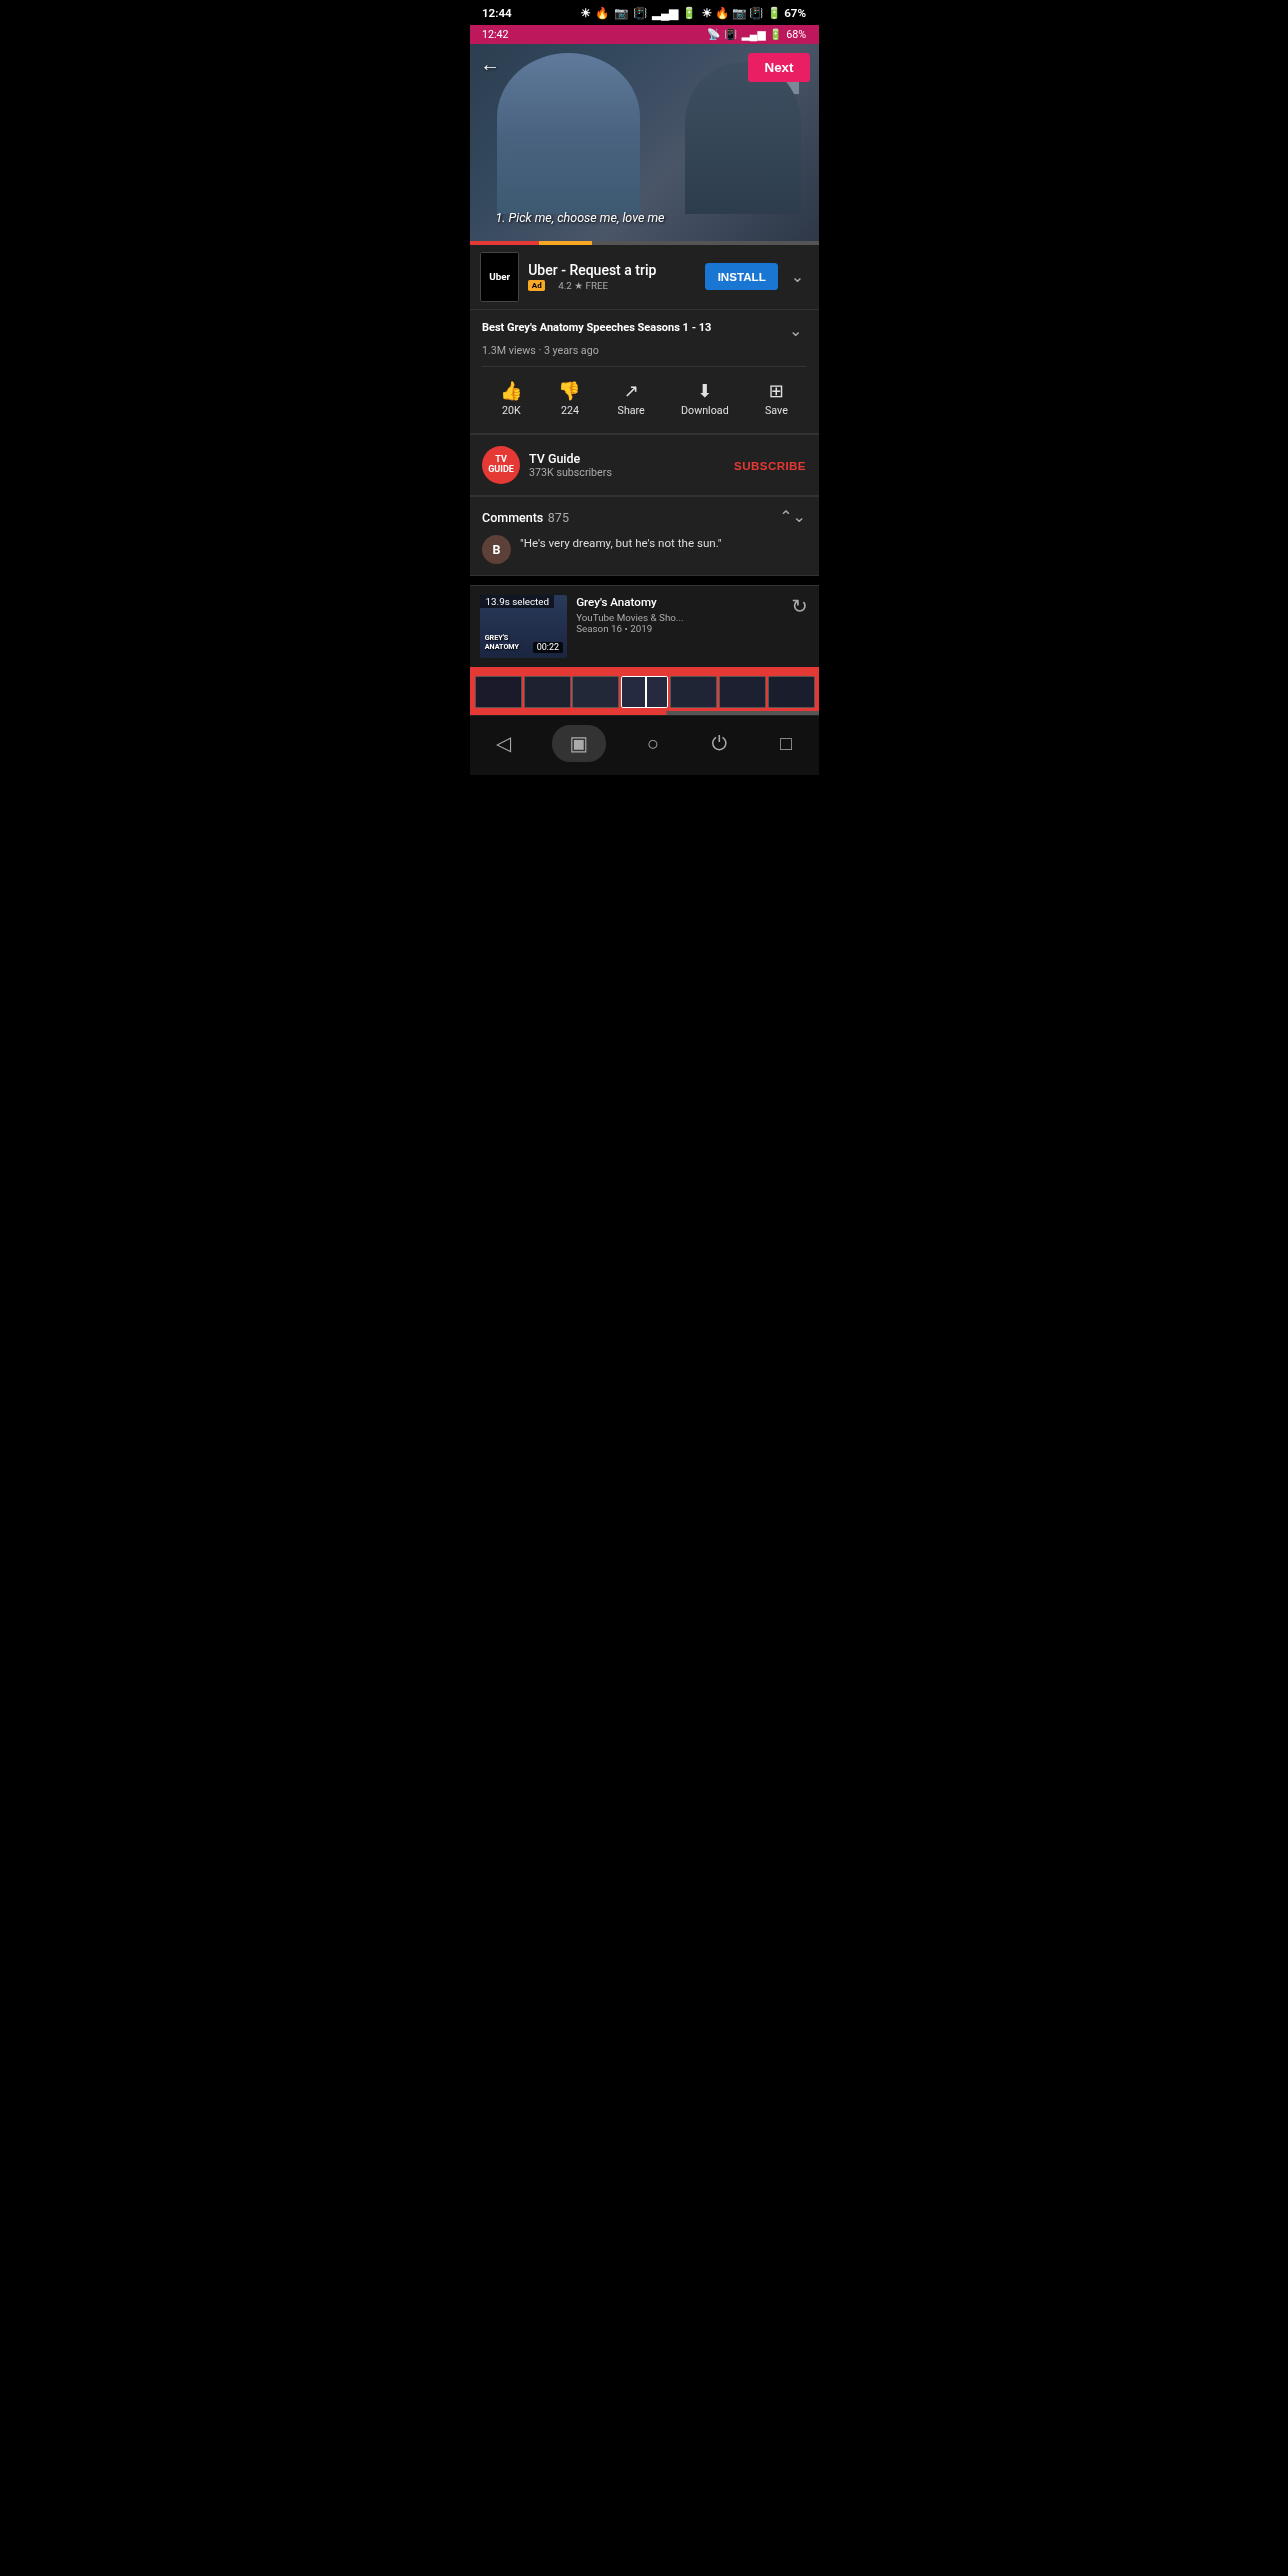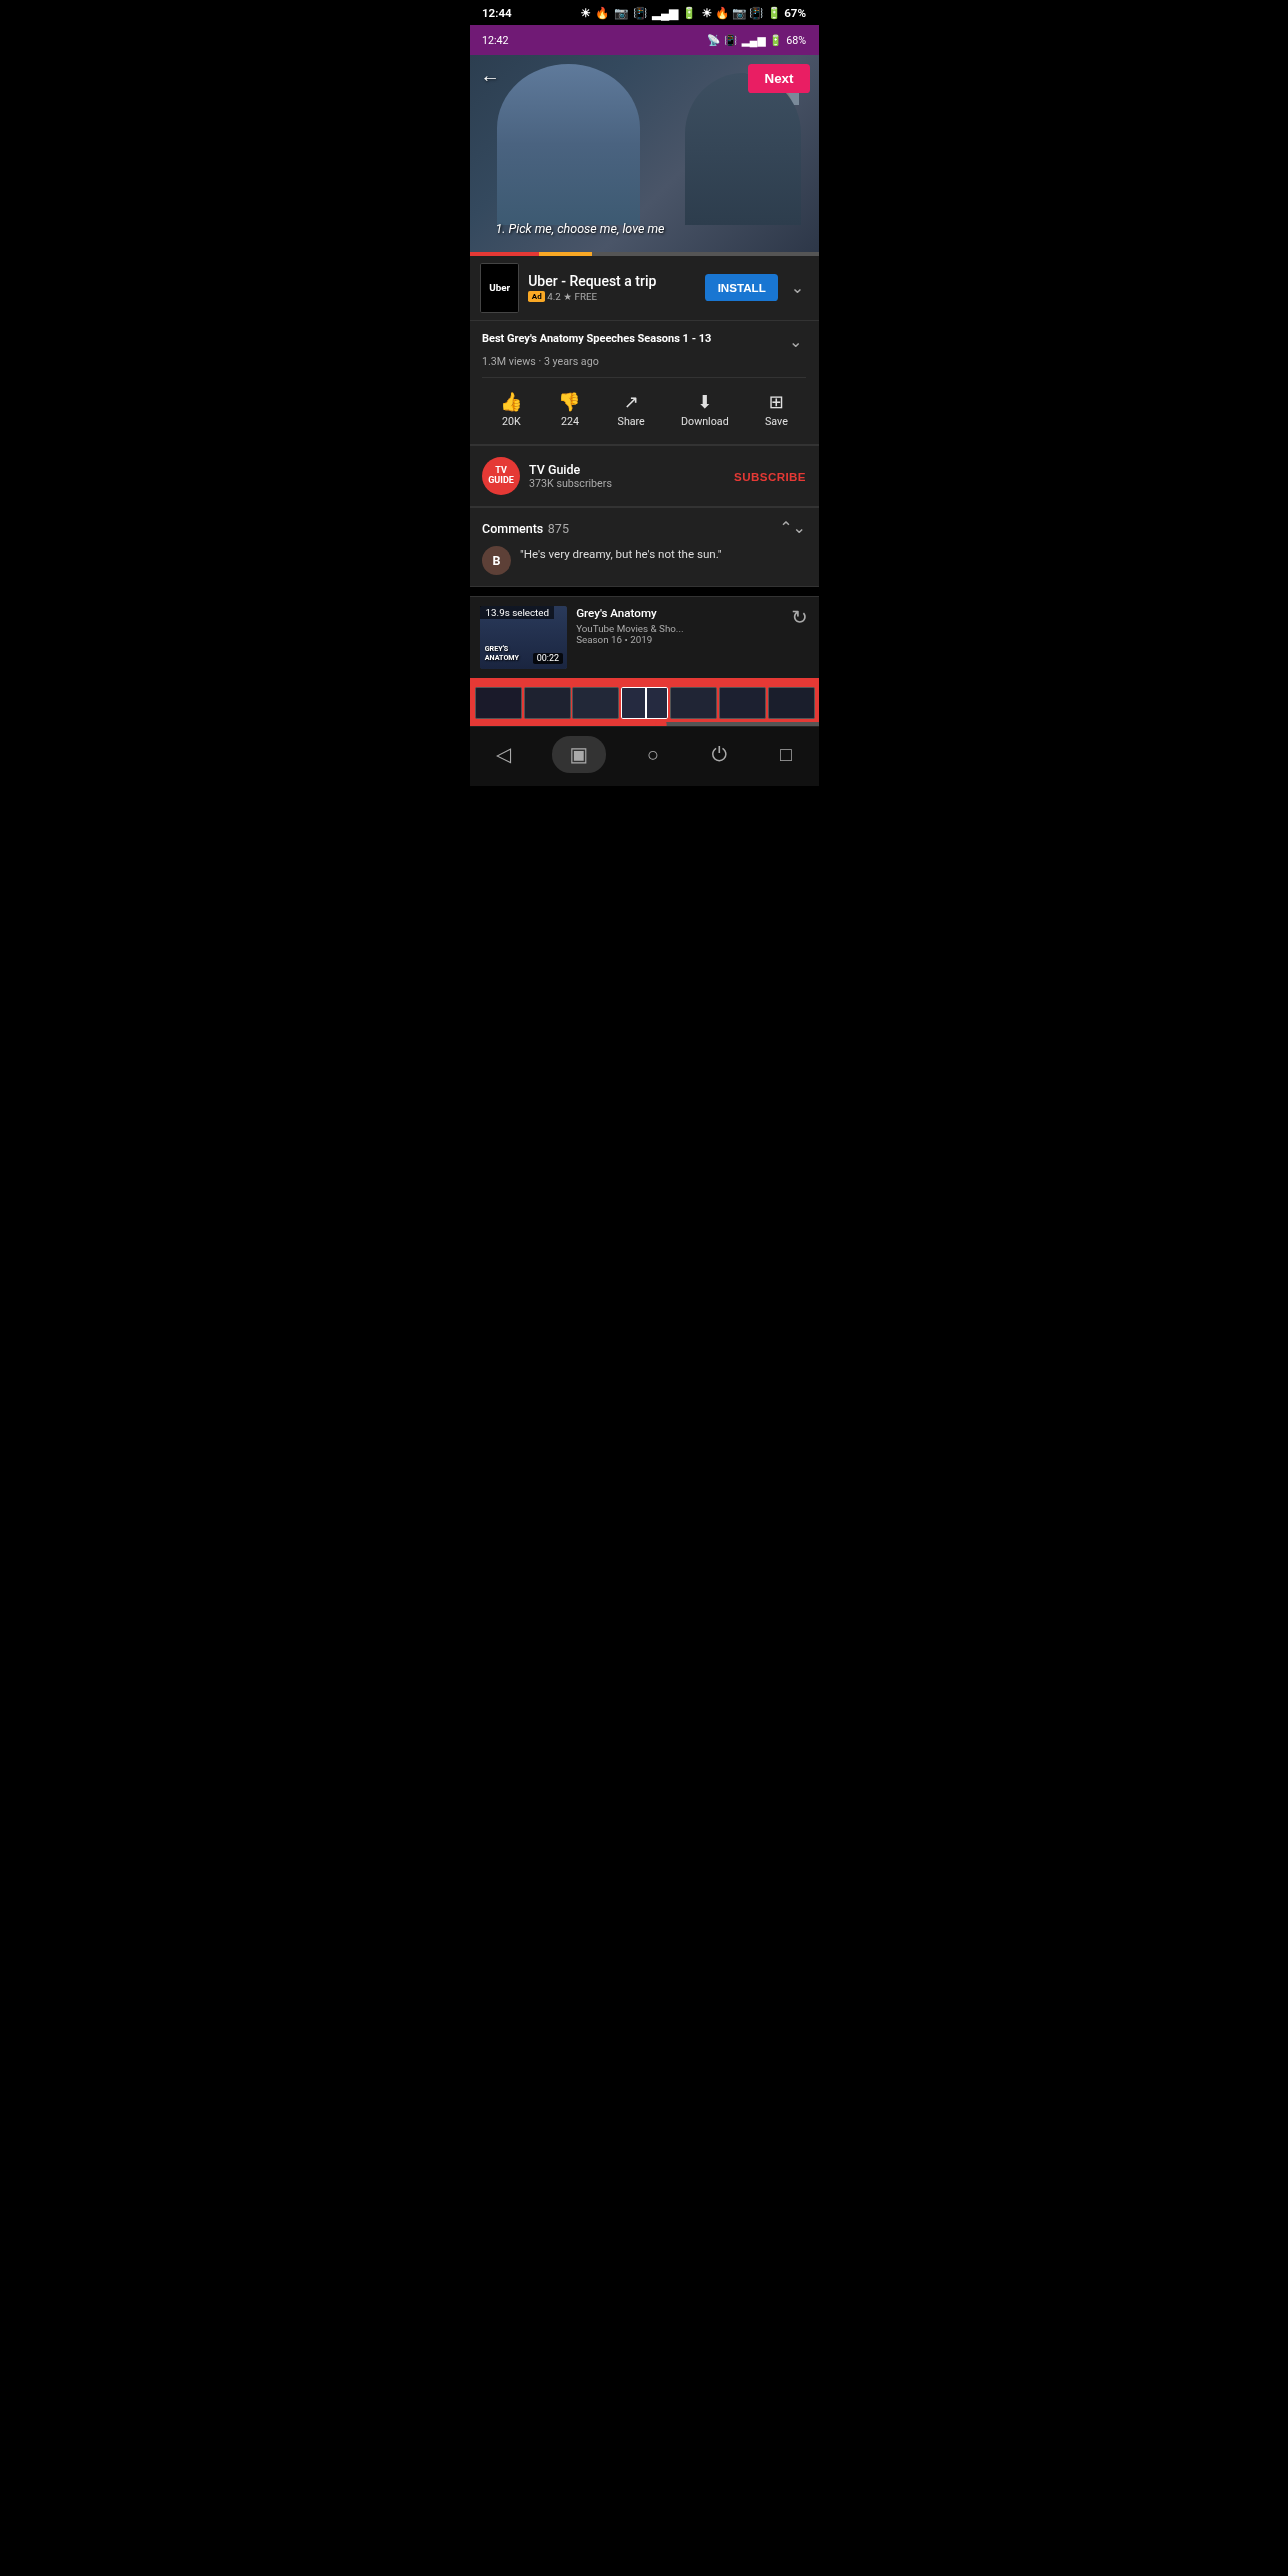--- a/index.html
+++ b/index.html
@@ -22,27 +22,27 @@
       align-items: center;
       padding: 5.4px 12.5px;
       font-size: 11.6px;
       font-weight: 600;
       height: 25px;
     }
     .status-icons { display: flex; align-items: center; gap: 4.5px; font-size: 11.6px; }
 
     
     .status-bar-inner {
-      background: #701a75;
+      background: #be185d;
       display: flex;
       justify-content: space-between;
       align-items: center;
       padding: 4.5px 12.5px;
       font-size: 10.7px;
-      height: 30px;
+      height: 19px;
     }
     .status-icons-inner { display: flex; align-items: center; gap: 3.6px; font-size: 10.7px; }
 
     
     .video-area {
       position: relative;
       width: 100%;
       background: #1a1a2e;
       height: 197px;
       overflow: hidden;
@@ -195,21 +195,21 @@
       align-items: center;
       justify-content: center;
       font-size: 9.8px;
       font-weight: bold;
       color: #fff;
       flex-shrink: 0;
       border-radius: 1.8px;
     }
     .ad-info { flex: 1; }
     .ad-title { font-size: 14px; font-weight: 500; }
-    .ad-sub { display: flex; align-items: center; gap: 2px; font-size: 9.8px; color: #aaa; margin-top: 1.8px; }
+    .ad-sub { display: flex; align-items: center; gap: 13px; font-size: 9.8px; color: #aaa; margin-top: 1.8px; }
     .ad-badge {
       background: #f9a825;
       color: #000;
       font-size: 8px;
       font-weight: bold;
       padding: 0.9px 3.6px;
       border-radius: 1.8px;
     }
     .install-btn {
       background: #1976d2;

